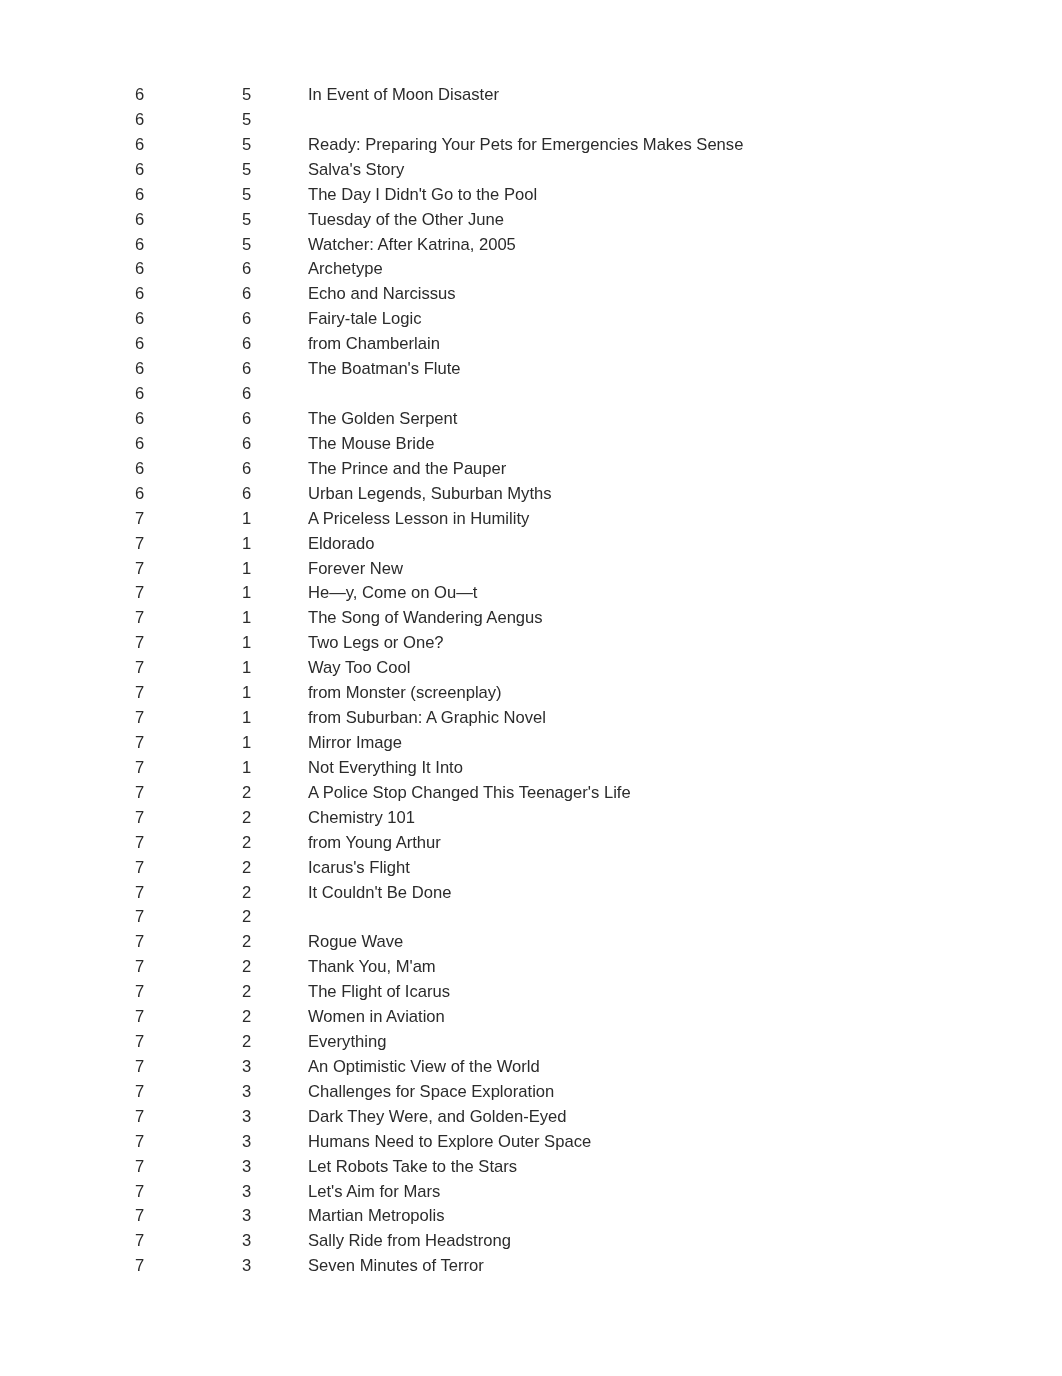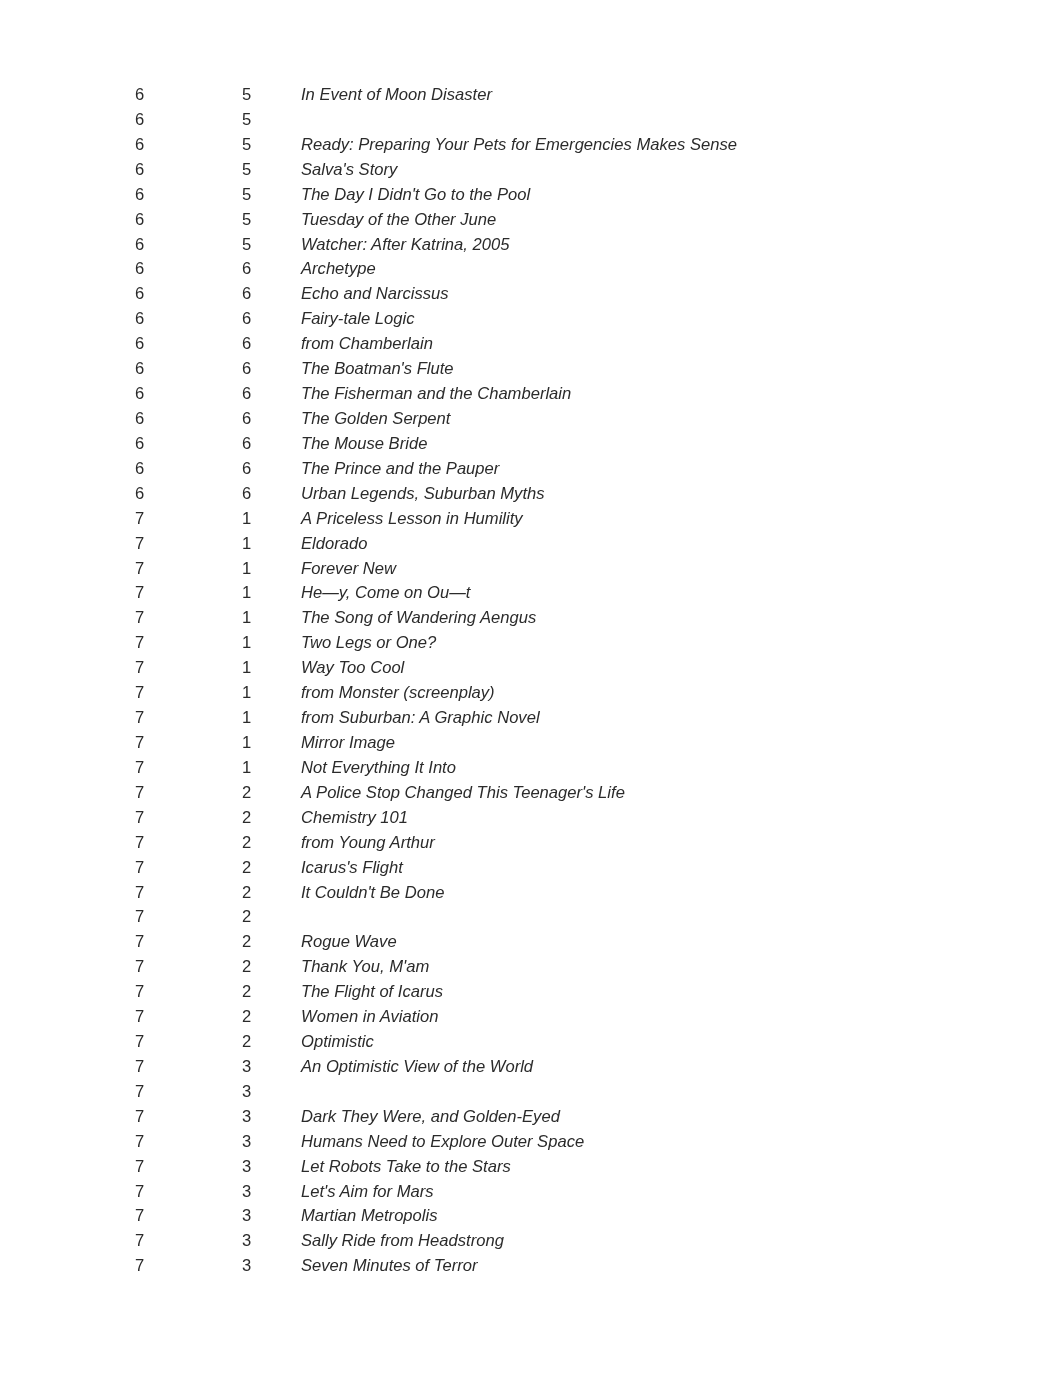--- a/index.html
+++ b/index.html
@@ -39,21 +39,21 @@
   .cell {
     position: absolute;
     top: 0;
     font-size: 16.6px;
     line-height: 24.93px;
     color: #2b2b2b;
     white-space: nowrap;
   }
   .c-grade { left: 135px; }
   .c-unit  { left: 242px; }
-  .c-title { left: 301px; font-style: italic; }
+  .c-title { left: 308px; }
 </style>
 </head>
 <body>
 
 <div class="sheet">
   <div class="rows" id="rows-container">
       <div class="row">
         <span class="cell c-grade">6</span>
         <span class="cell c-unit">5</span>
         <span class="cell c-title">In Event of Moon Disaster</span>
@@ -108,21 +108,20 @@
         <span class="cell c-title">from Chamberlain</span>
       </div>
       <div class="row">
         <span class="cell c-grade">6</span>
         <span class="cell c-unit">6</span>
         <span class="cell c-title">The Boatman's Flute</span>
       </div>
       <div class="row">
         <span class="cell c-grade">6</span>
         <span class="cell c-unit">6</span>
-        <span class="cell c-title">The Fisherman and the Chamberlain</span>
       </div>
       <div class="row">
         <span class="cell c-grade">6</span>
         <span class="cell c-unit">6</span>
         <span class="cell c-title">The Golden Serpent</span>
       </div>
       <div class="row">
         <span class="cell c-grade">6</span>
         <span class="cell c-unit">6</span>
         <span class="cell c-title">The Mouse Bride</span>
@@ -237,30 +236,31 @@
         <span class="cell c-title">The Flight of Icarus</span>
       </div>
       <div class="row">
         <span class="cell c-grade">7</span>
         <span class="cell c-unit">2</span>
         <span class="cell c-title">Women in Aviation</span>
       </div>
       <div class="row">
         <span class="cell c-grade">7</span>
         <span class="cell c-unit">2</span>
-        <span class="cell c-title">Optimistic</span>
+        <span class="cell c-title">Everything</span>
       </div>
       <div class="row">
         <span class="cell c-grade">7</span>
         <span class="cell c-unit">3</span>
         <span class="cell c-title">An Optimistic View of the World</span>
       </div>
       <div class="row">
         <span class="cell c-grade">7</span>
         <span class="cell c-unit">3</span>
+        <span class="cell c-title">Challenges for Space Exploration</span>
       </div>
       <div class="row">
         <span class="cell c-grade">7</span>
         <span class="cell c-unit">3</span>
         <span class="cell c-title">Dark They Were, and Golden-Eyed</span>
       </div>
       <div class="row">
         <span class="cell c-grade">7</span>
         <span class="cell c-unit">3</span>
         <span class="cell c-title">Humans Need to Explore Outer Space</span>

